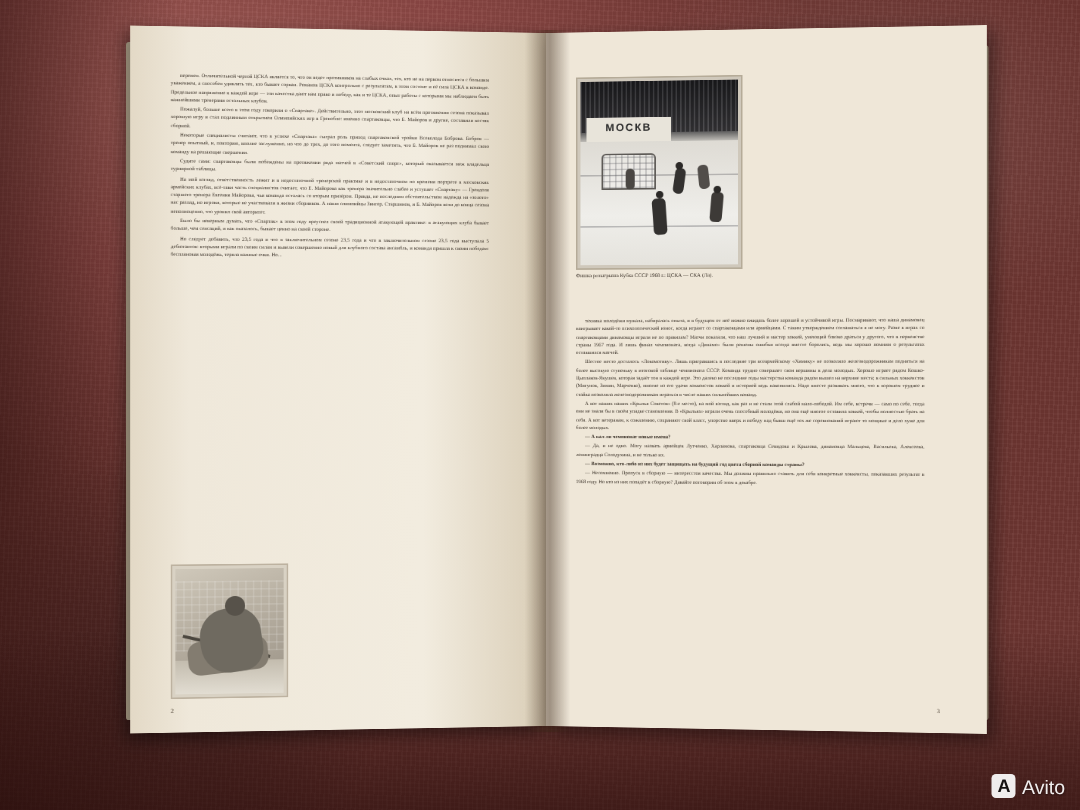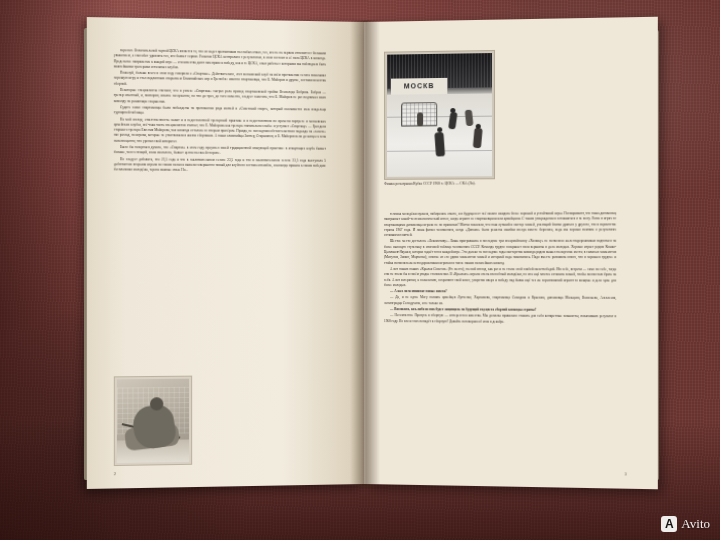--- a/index.html
+++ b/index.html
@@ -332,21 +332,21 @@
     color: #111;
     font-weight: bold;
     font-size: 12px;
     line-height: 16px;
     text-align: center;
     font-family: "Liberation Sans", sans-serif;
   }
   .wm .txt {
     color: #ffffff;
     font-size: 13px;
-    font-family: Liberation Serif, serif;
+    font-family: Liberation Sans, sans-serif;
     text-shadow: 0 1px 2px rgba(0,0,0,.6);
   }
 </style>
 </head>
 <body>
 
 <div class="photo">
 
   <div class="bg-fabric"></div>
   <div class="fabric-fold-1"></div>

